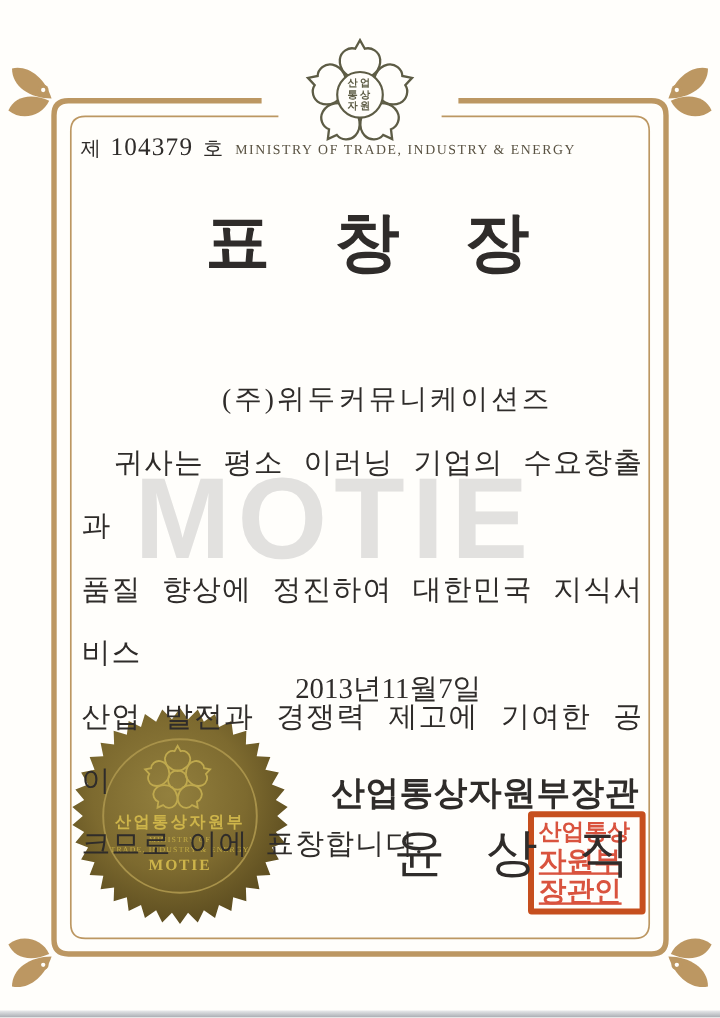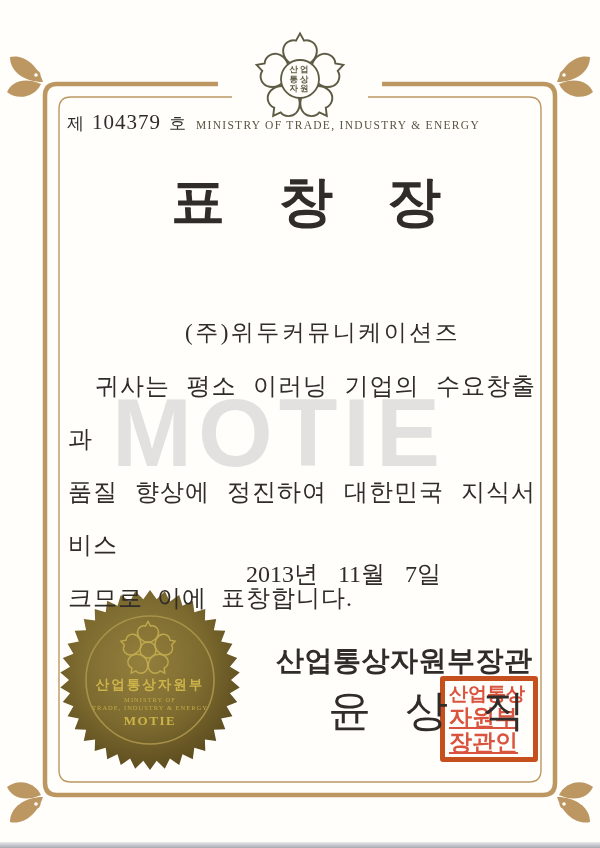--- a/index.html
+++ b/index.html
@@ -19,21 +19,21 @@
   
   .body-text{left:68px;top:360px;width:468px;font-size:24px;line-height:53px;
              letter-spacing:1px;word-spacing:7px;z-index:1;}
   .body-text .line{white-space:nowrap;}
   .body-text .just{text-align:justify;text-align-last:justify;white-space:normal;}
   .body-text .indent{text-indent:27px;}
   
   .watermark{left:112px;top:378px;font-family:"Liberation Sans","DejaVu Sans",sans-serif;
              font-size:96px;font-weight:800;letter-spacing:6px;color:#e2e1df;z-index:0;}
   
-  .date-row{left:246px;top:558px;display:flex;align-items:baseline;gap:20px;font-size:24px;}
+  .date-row{left:246px;top:558px;display:flex;align-items:baseline;font-size:24px;}
   
   .signer-title{left:276px;top:642px;font-size:28px;font-weight:600;letter-spacing:0.5px;}
   .signer-name{left:328px;top:682px;display:flex;gap:34px;font-size:43px;font-weight:500;z-index:3;}
   
   .stamp{left:440px;top:676px;width:98px;height:86px;border:5px solid #c2410c;border-radius:3px;
          box-sizing:border-box;display:flex;flex-direction:column;justify-content:space-between;
          padding:3px 4px;z-index:2;color:#d6452f;font-weight:700;opacity:0.92;}
   .stamp .row{display:flex;justify-content:space-between;line-height:1;}
   .stamp .r1{font-size:19px;}
   .stamp .r2,.stamp .r3{font-size:23px;text-decoration:underline;}
@@ -96,20 +96,21 @@
   <span>장</span>
 </div>
 
 <div class="abs recipient">(주)위두커뮤니케이션즈</div>
 
 <div class="abs watermark">MOTIE</div>
 
 <div class="abs body-text">
   <div class="line just indent">귀사는 평소 이러닝 기업의 수요창출과</div>
   <div class="line just">품질 향상에 정진하여 대한민국 지식서비스</div>
+  <div class="line just">산업 발전과 경쟁력 제고에 기여한 공이</div>
   <div class="line">크므로 이에 표창합니다.</div>
 </div>
 
 <div class="abs date-row">
   <span>2013년</span>
   <span>11월</span>
   <span>7일</span>
 </div>
 
 <svg class="abs" style="left:58px;top:588px;" width="184" height="184" viewBox="0 0 184 184">

